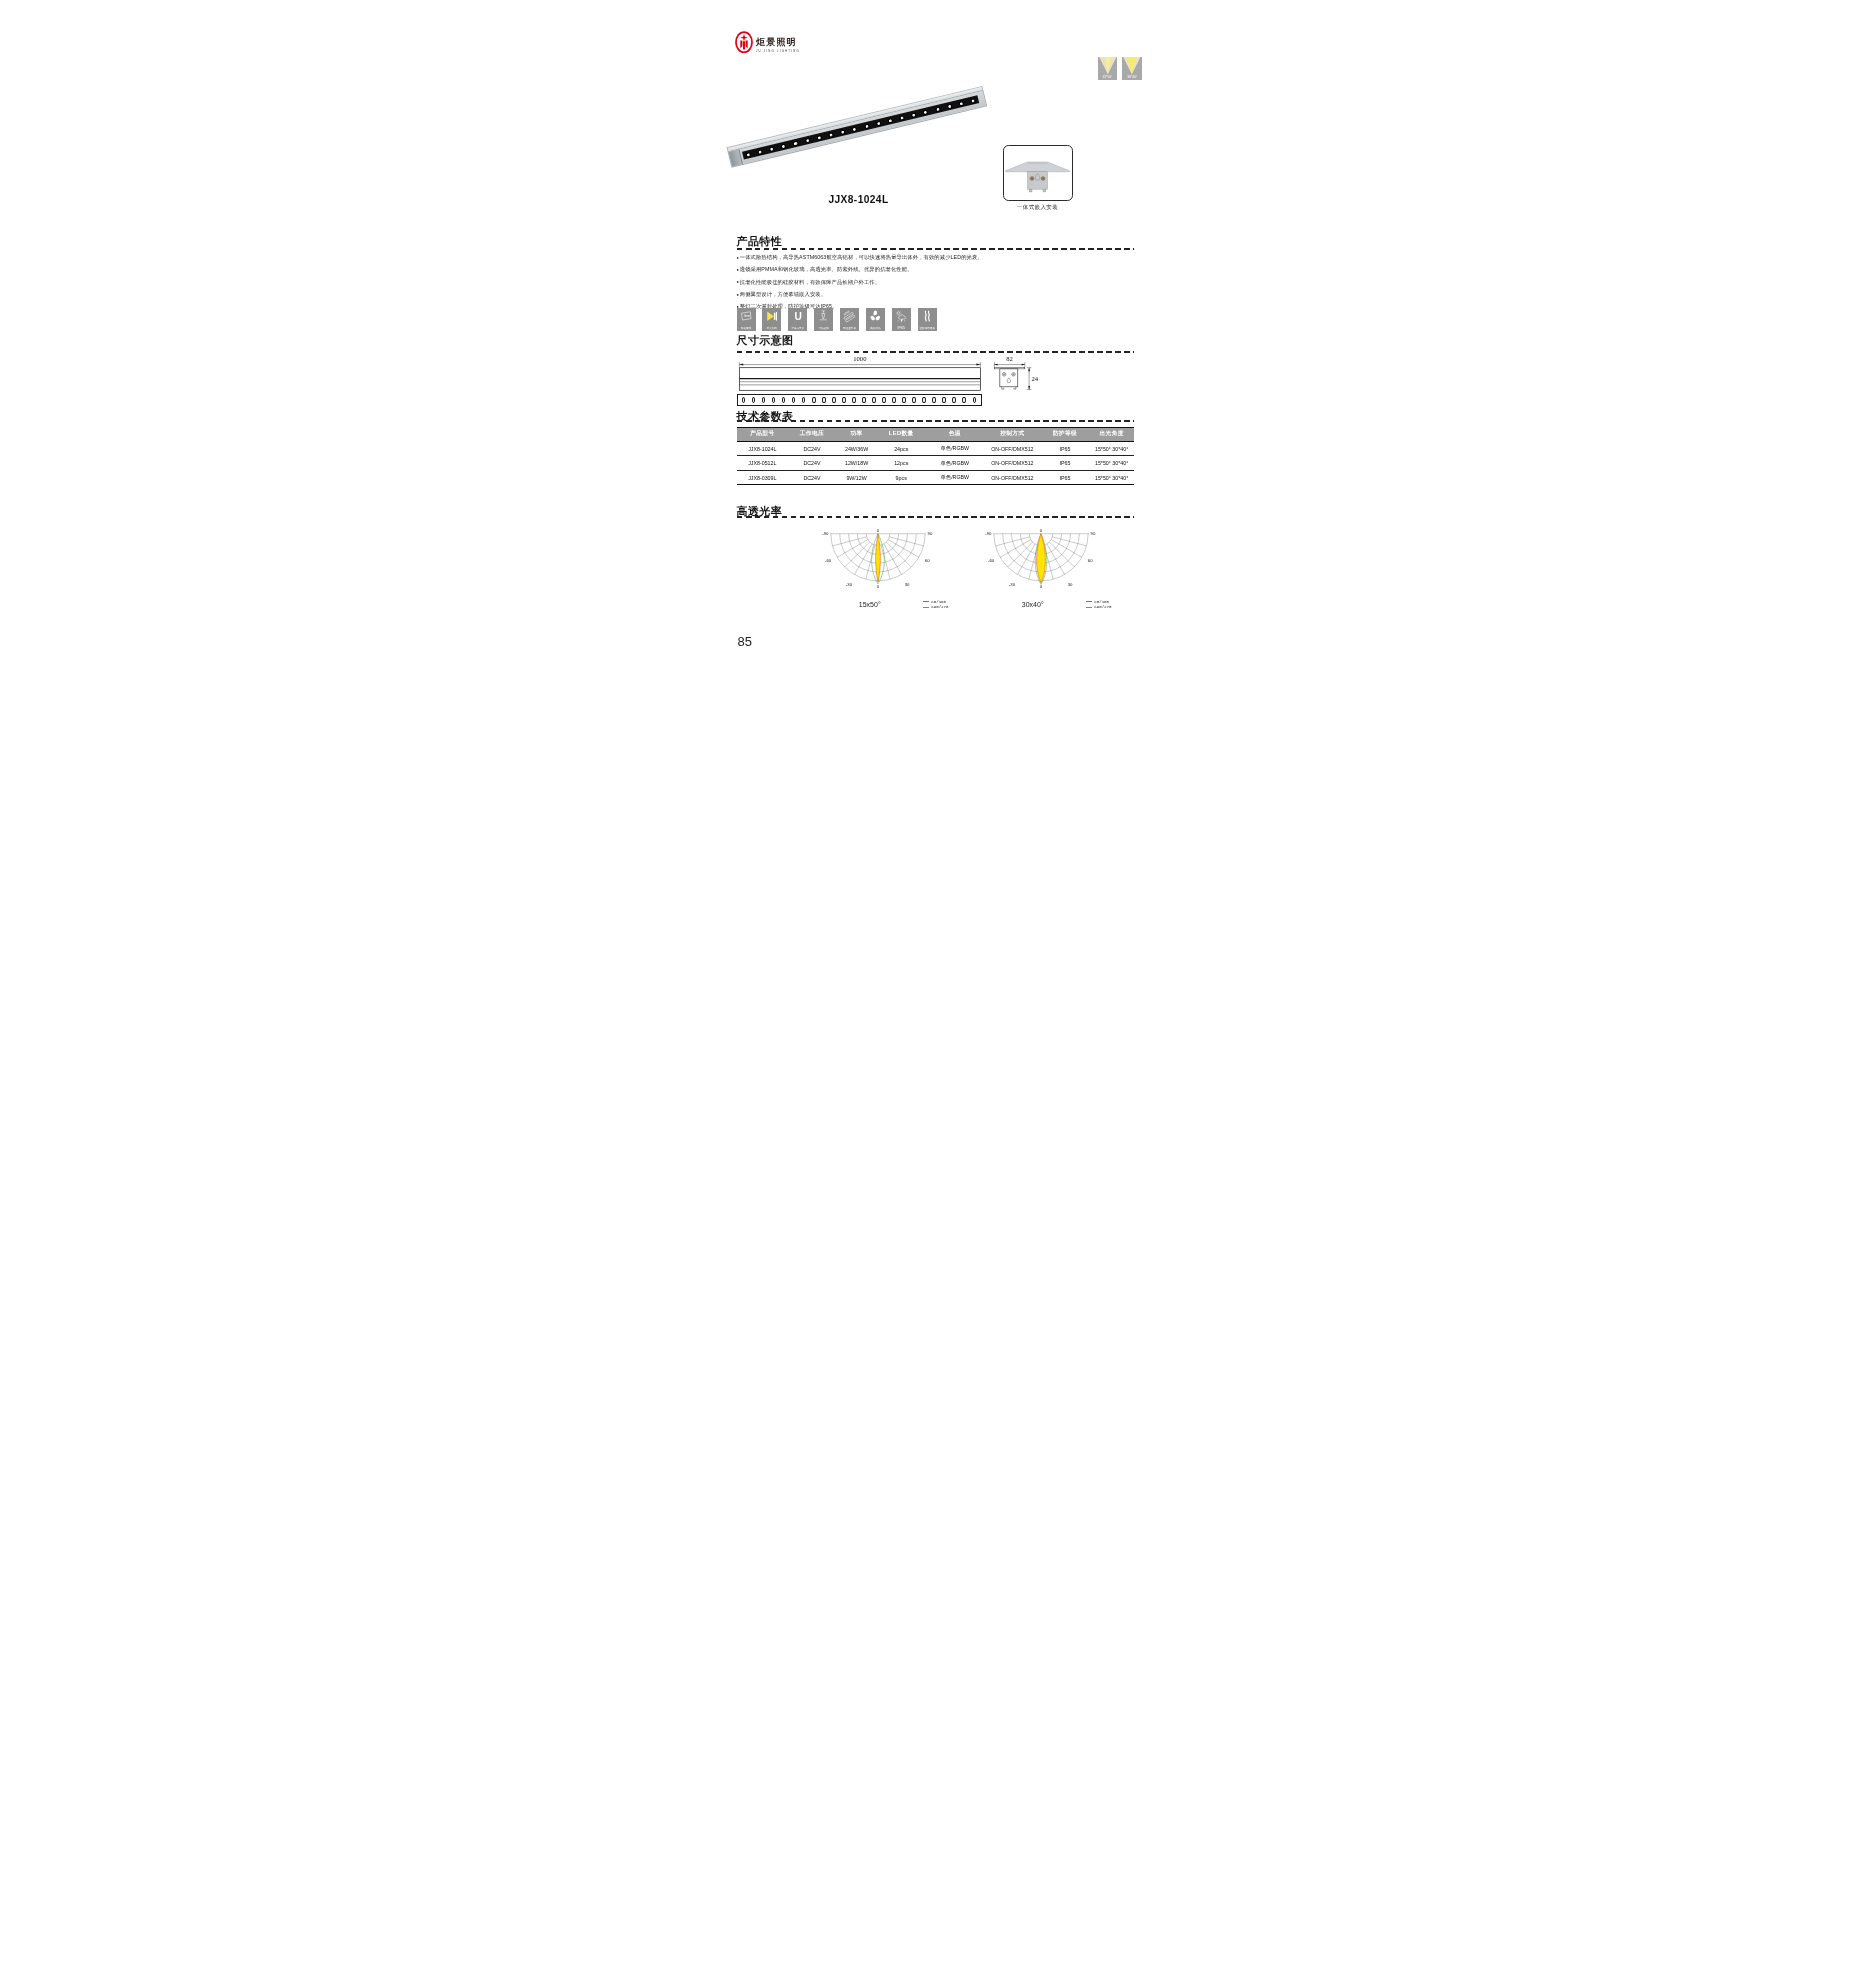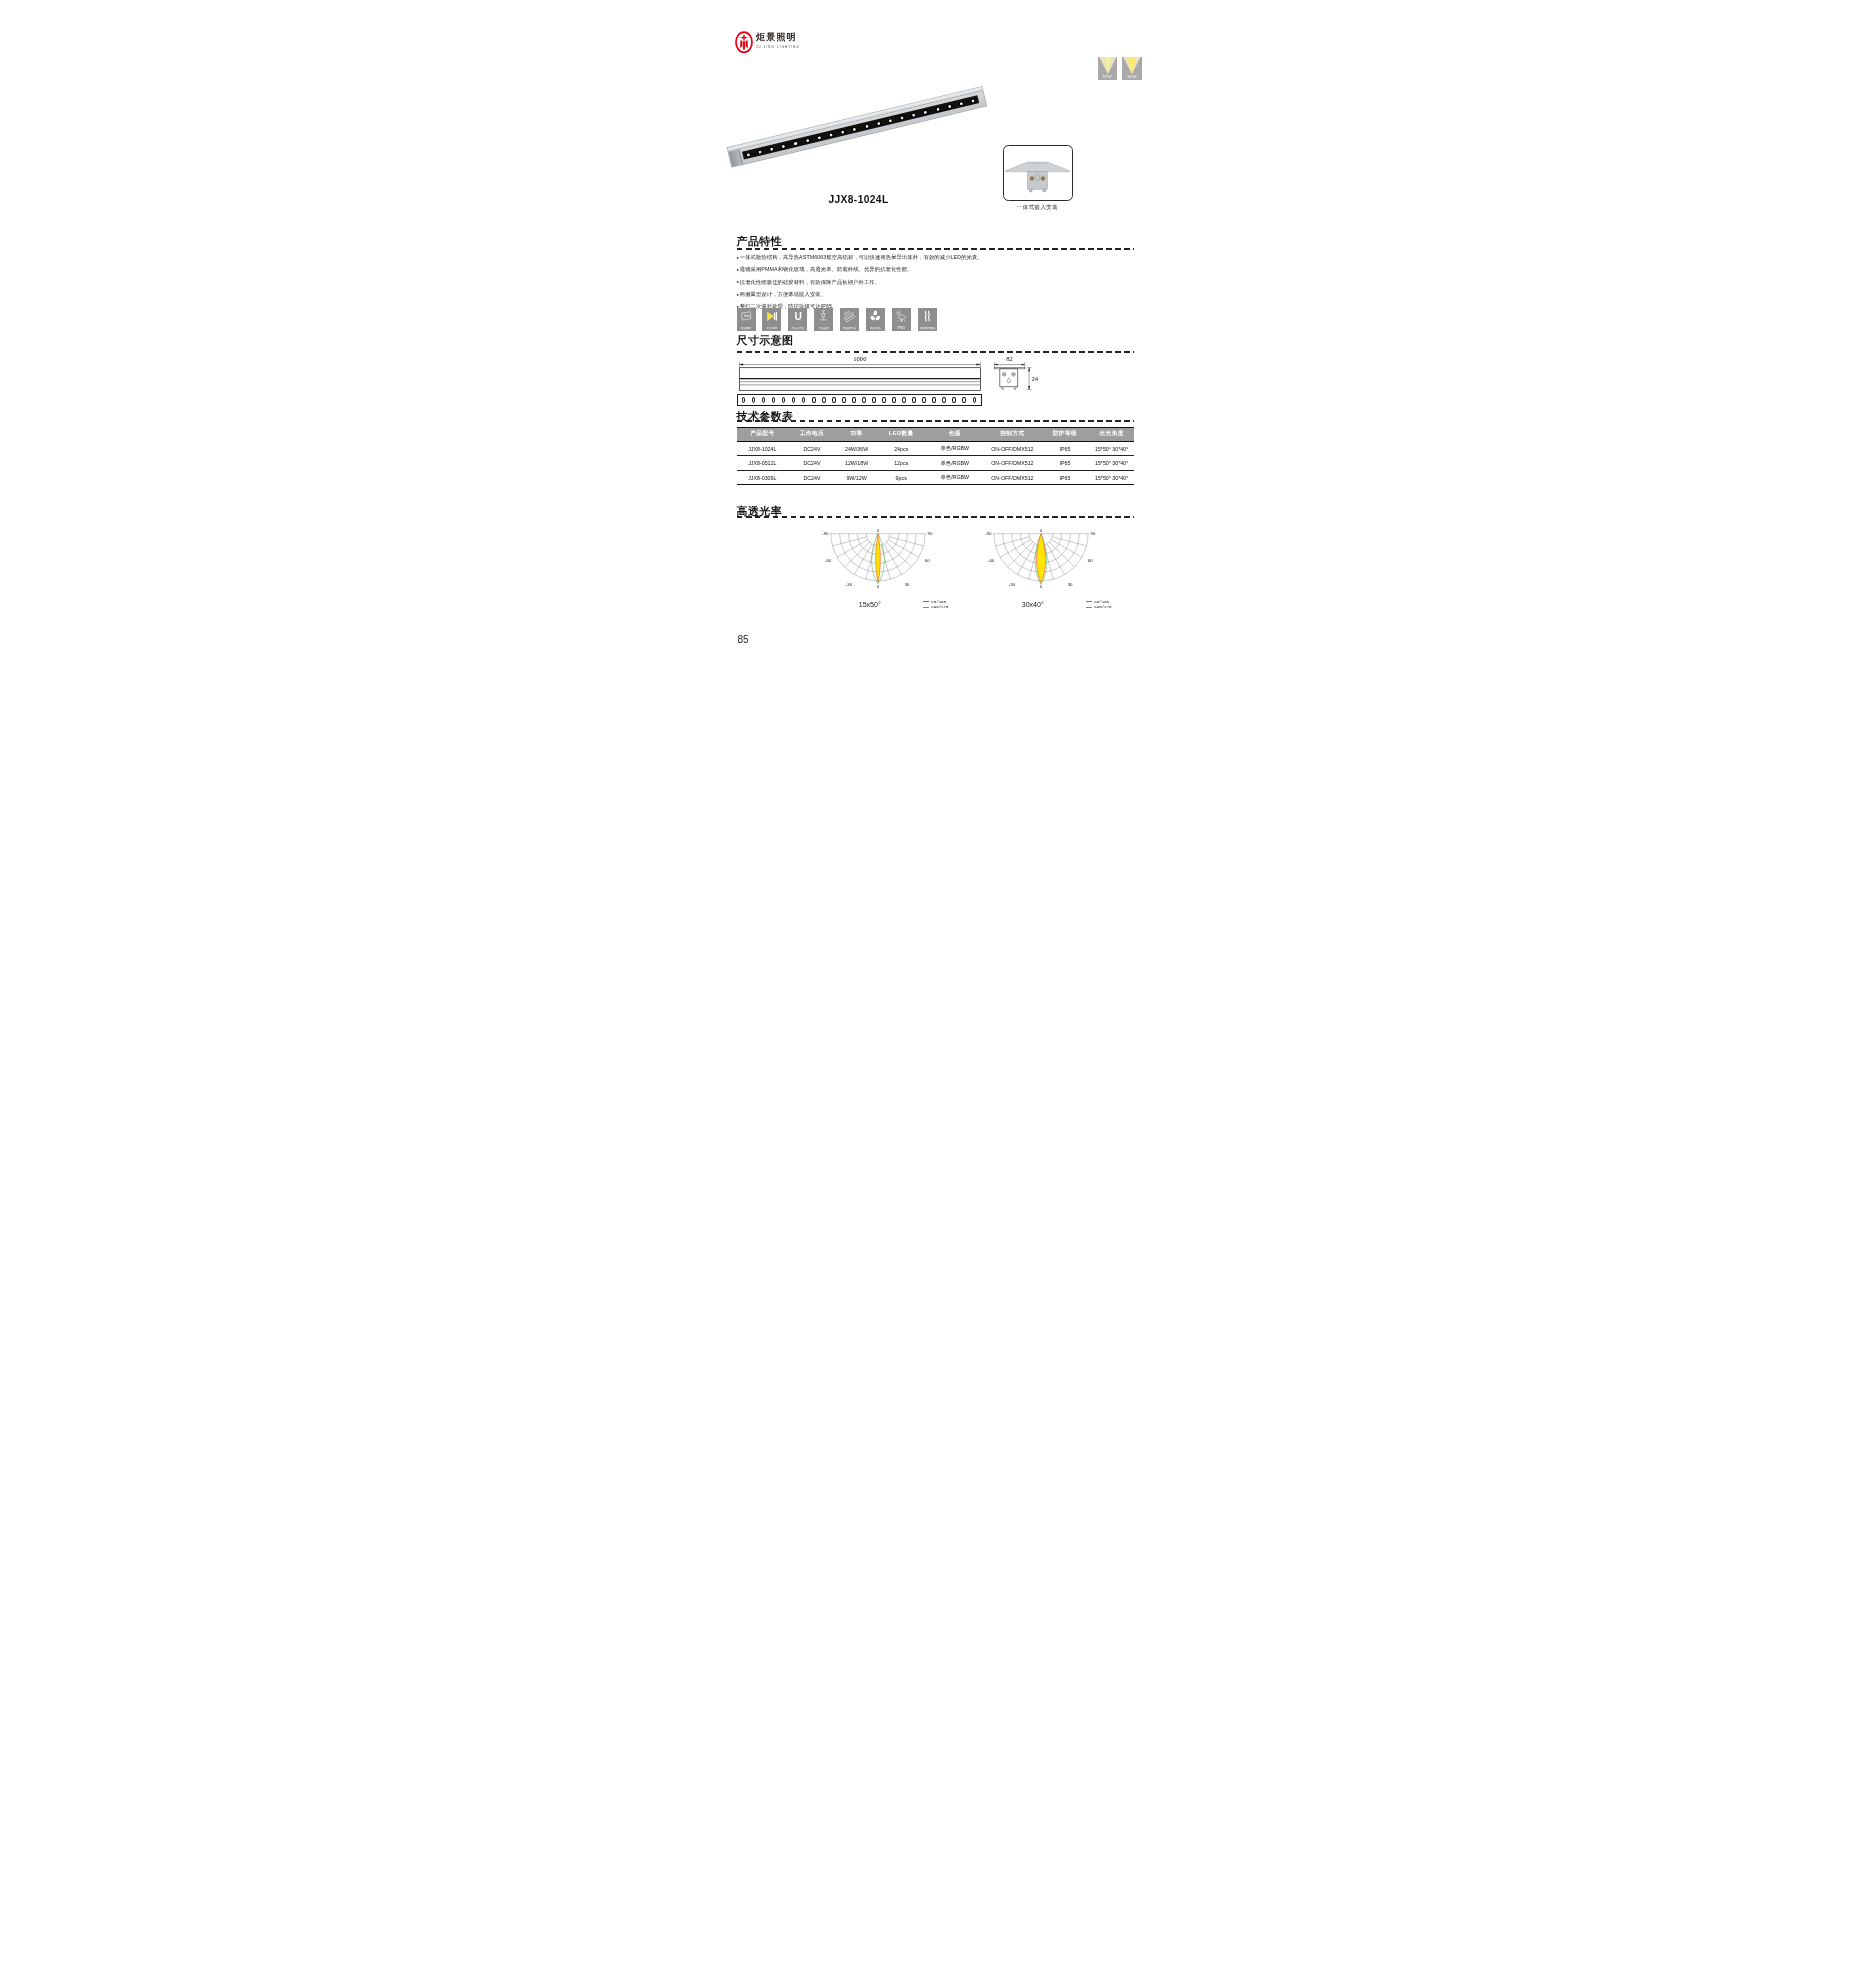--- a/index.html
+++ b/index.html
@@ -3,21 +3,21 @@
 <meta charset="utf-8">
 <style>
   * { margin:0; padding:0; box-sizing:border-box; }
   html,body { background:#fff; }
   .page {
     position:relative; width:468px; height:662px; margin:0 auto;
     background:#fff; overflow:hidden;
     font-family:"Liberation Sans","DejaVu Sans",sans-serif; color:#1a1a1a;
   }
   
-  .logo { position:absolute; left:33px; top:31px; display:flex; align-items:flex-start; }
+  .logo { position:absolute; left:33px; top:31px; display:flex; align-items:flex-end; }
   .logo-text { margin-left:3.5px; }
   .logo-cn { font-size:9px; font-weight:bold; letter-spacing:1.2px; color:#231815; }
   .logo-en { font-size:2.8px; letter-spacing:1.2px; color:#3a3a3a; margin-top:0.8px; }
   
   .beam-tiles { position:absolute; left:396px; top:57px; display:flex; gap:5.1px; }
   .beam-tile { position:relative; width:19.7px; height:23px; background:#a9a9a9; }
   .beam-tile svg { position:absolute; top:0; left:0; }
   .beam-label { position:absolute; bottom:0.8px; width:100%; text-align:center;
     font-size:3.3px; color:#fff; }
   
@@ -74,21 +74,21 @@
   
   .chart { position:absolute; width:130px; }
   .chart-foot { position:relative; margin-top:3.9px; height:17.3px; }
   .chart-label { position:absolute; left:0; right:27.5px; top:1.6px; text-align:center;
     font-size:7px; color:#222; }
   .legend { position:absolute; right:0; top:0; }
   .leg-line { display:flex; align-items:center; gap:2px; margin-bottom:1.2px; }
   .leg-swatch { width:5.9px; height:0.8px; flex:none; }
   .leg-text { font-size:4.1px; color:#222; font-family:"Liberation Mono","DejaVu Sans Mono",monospace; }
   
-  .page-num { position:absolute; left:36px; top:634px; font-size:10px; color:#222; }
+  .page-num { position:absolute; left:36px; top:634px; font-size:13px; color:#222; }
   .polar-txt { font-size:11px; fill:#222; }
 </style>
 </head>
 <body>
 
 <div class="page">
 
   <div class="logo">
     <svg width="18" height="22.4" viewBox="0 0 46 57">
       <ellipse cx="23" cy="28.5" rx="20.5" ry="26" fill="none" stroke="#e60012" stroke-width="4.5"></ellipse>

